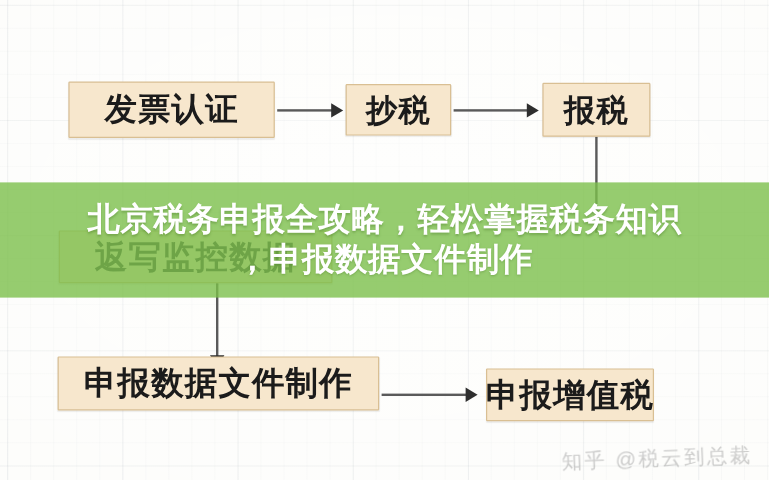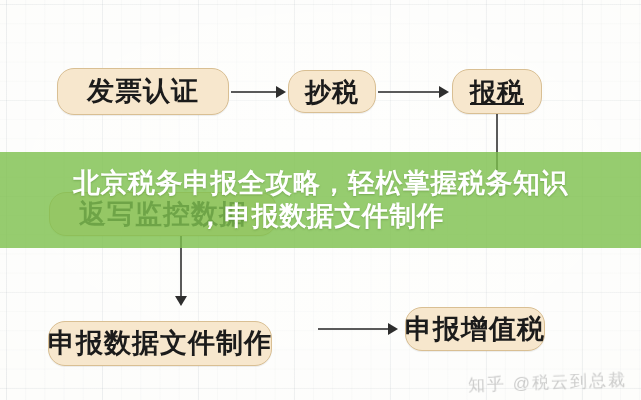--- a/index.html
+++ b/index.html
@@ -47,44 +47,44 @@
   
   .flow {
     position: absolute;
     inset: 0;
   }
   .node {
     position: absolute;
     box-sizing: border-box;
     background: #f7e7cd;
     border: 1.5px solid #d9bf93;
-    border-radius: 17px;
+    border-radius: 1px;
     display: flex;
     align-items: center;
     justify-content: center;
     color: #1b1b1b;
     font-weight: 700;
     letter-spacing: 1px;
     line-height: 1;
     box-shadow: 0 1px 1px rgba(0,0,0,0.07);
   }
   .node-label {
     white-space: nowrap;
     font-family: "Liberation Sans", "DejaVu Sans", sans-serif;
   }
 
   
   #node-fapiao      { left: 57px;  top: 68px;  width: 172px; height: 47px; font-size: 27px; }
   #node-chaoshui    { left: 288px; top: 70px;  width: 88px;  height: 43px; font-size: 26px; }
-  #node-baoshui     { left: 452px; top: 69px;  width: 90px;  height: 45px; font-size: 26px; text-decoration: underline; }
+  #node-baoshui     { left: 452px; top: 69px;  width: 90px;  height: 45px; font-size: 26px; }
   #node-fanxie      { left: 49px;  top: 192px; width: 228px; height: 44px; font-size: 27px;
                       color:#3b3b3b;text-align:right; }
   #node-shenbao-vat { left: 423px; top: 190px; width: 176px; height: 45px; font-size: 27px;
                       color:#3b3b3b; }
-  #node-wenjian     { left: 48px;  top: 321px; width: 224px; height: 45px; font-size: 27px; }
+  #node-wenjian     { left: 48px;  top: 297px; width: 268px; height: 45px; font-size: 27px; }
   #node-qixian      { left: 405px; top: 307px; width: 140px; height: 44px; font-size: 27px; }
 
   
   .conn {
     position: absolute;
     background: #5a5a5a;
   }
   .conn-h { height: 2px; }
   .conn-v { width: 2px; }
   .arrow-r {

